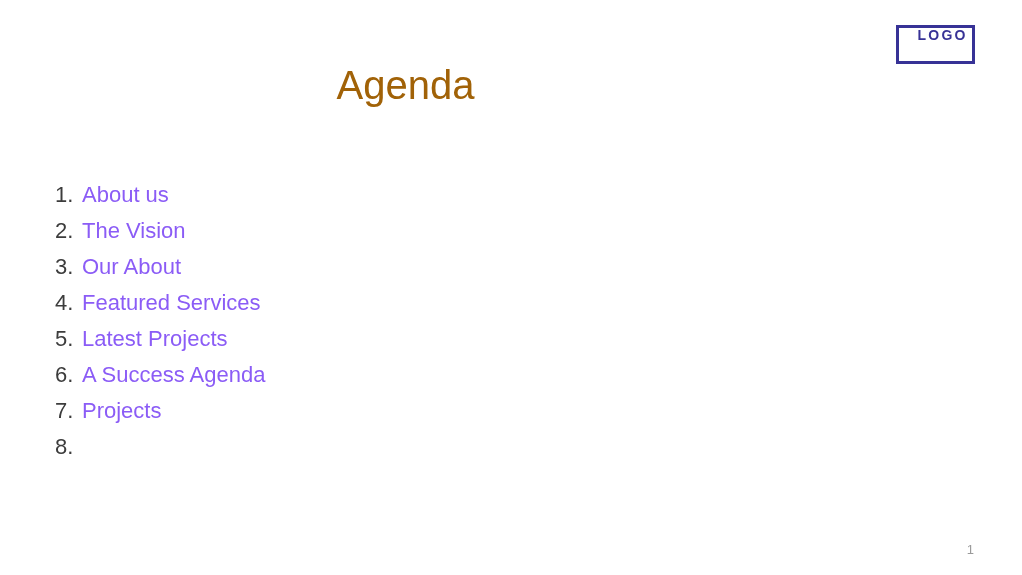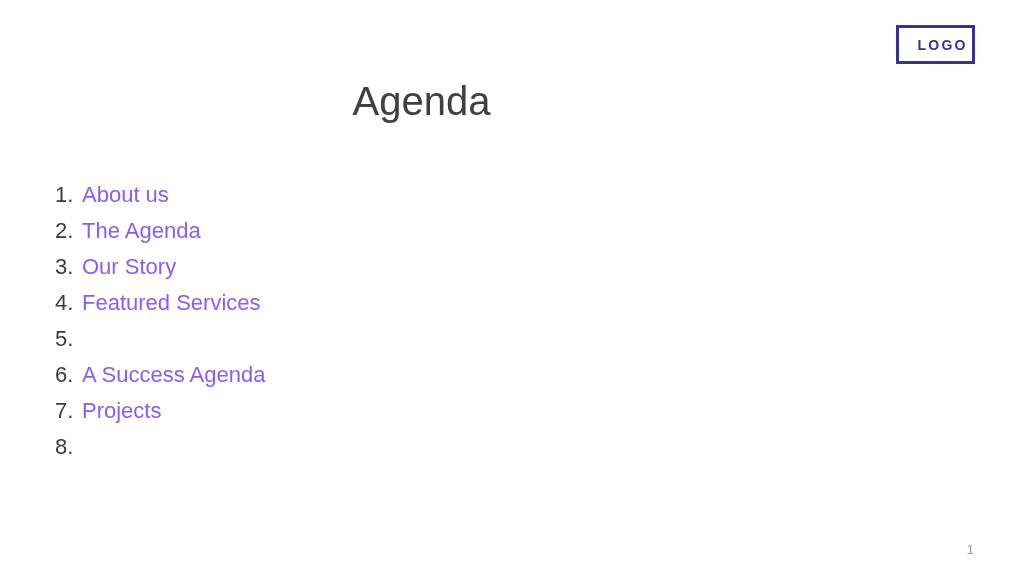--- a/index.html
+++ b/index.html
@@ -26,21 +26,21 @@
   .logo-box {
     position: absolute;
     left: 896px;
     top: 25px;
     width: 79px;
     height: 39px;
     box-sizing: border-box;
     border: 3px solid #373296;
     background: #ffffff;
     display: flex;
-    align-items: center;
+    align-items: flex-start;
     justify-content: center;
     padding-left: 12px;
   }
   .logo-text {
     font-family: "Liberation Sans", sans-serif;
     font-size: 14px;
     font-weight: bold;
     letter-spacing: 2.2px;
     color: #373296;
     line-height: 1;
@@ -50,24 +50,24 @@
   
   .slide-title {
     position: absolute;
     left: 0;
     top: 62px;
     width: 811px;
     text-align: center;
     font-family: "Liberation Sans", sans-serif;
     font-size: 40px;
     font-weight: normal;
-    color: #404040;
+    color: #a16207;
     line-height: 1.15;
     letter-spacing: 0px;
-    margin: 16px;
+    margin: 0;
   }
 
   
   .agenda-list {
     position: absolute;
     left: 55px;
     top: 181px;
     margin: 0;
     padding: 0;
     list-style: none;
@@ -116,32 +116,33 @@
 
   <h1 class="slide-title">Agenda</h1>
 
   <ol class="agenda-list">
     <li class="agenda-item">
       <span class="item-number">1.</span>
       <span class="item-label">About us</span>
     </li>
     <li class="agenda-item">
       <span class="item-number">2.</span>
-      <span class="item-label">The Agenda</span>
+      <span class="item-label">The Vision</span>
     </li>
     <li class="agenda-item">
       <span class="item-number">3.</span>
-      <span class="item-label">Our Story</span>
+      <span class="item-label">Our About</span>
     </li>
     <li class="agenda-item">
       <span class="item-number">4.</span>
       <span class="item-label">Featured Services</span>
     </li>
     <li class="agenda-item">
       <span class="item-number">5.</span>
+      <span class="item-label">Latest Projects</span>
     </li>
     <li class="agenda-item">
       <span class="item-number">6.</span>
       <span class="item-label">A Success Agenda</span>
     </li>
     <li class="agenda-item">
       <span class="item-number">7.</span>
       <span class="item-label">Projects</span>
     </li>
     <li class="agenda-item">

